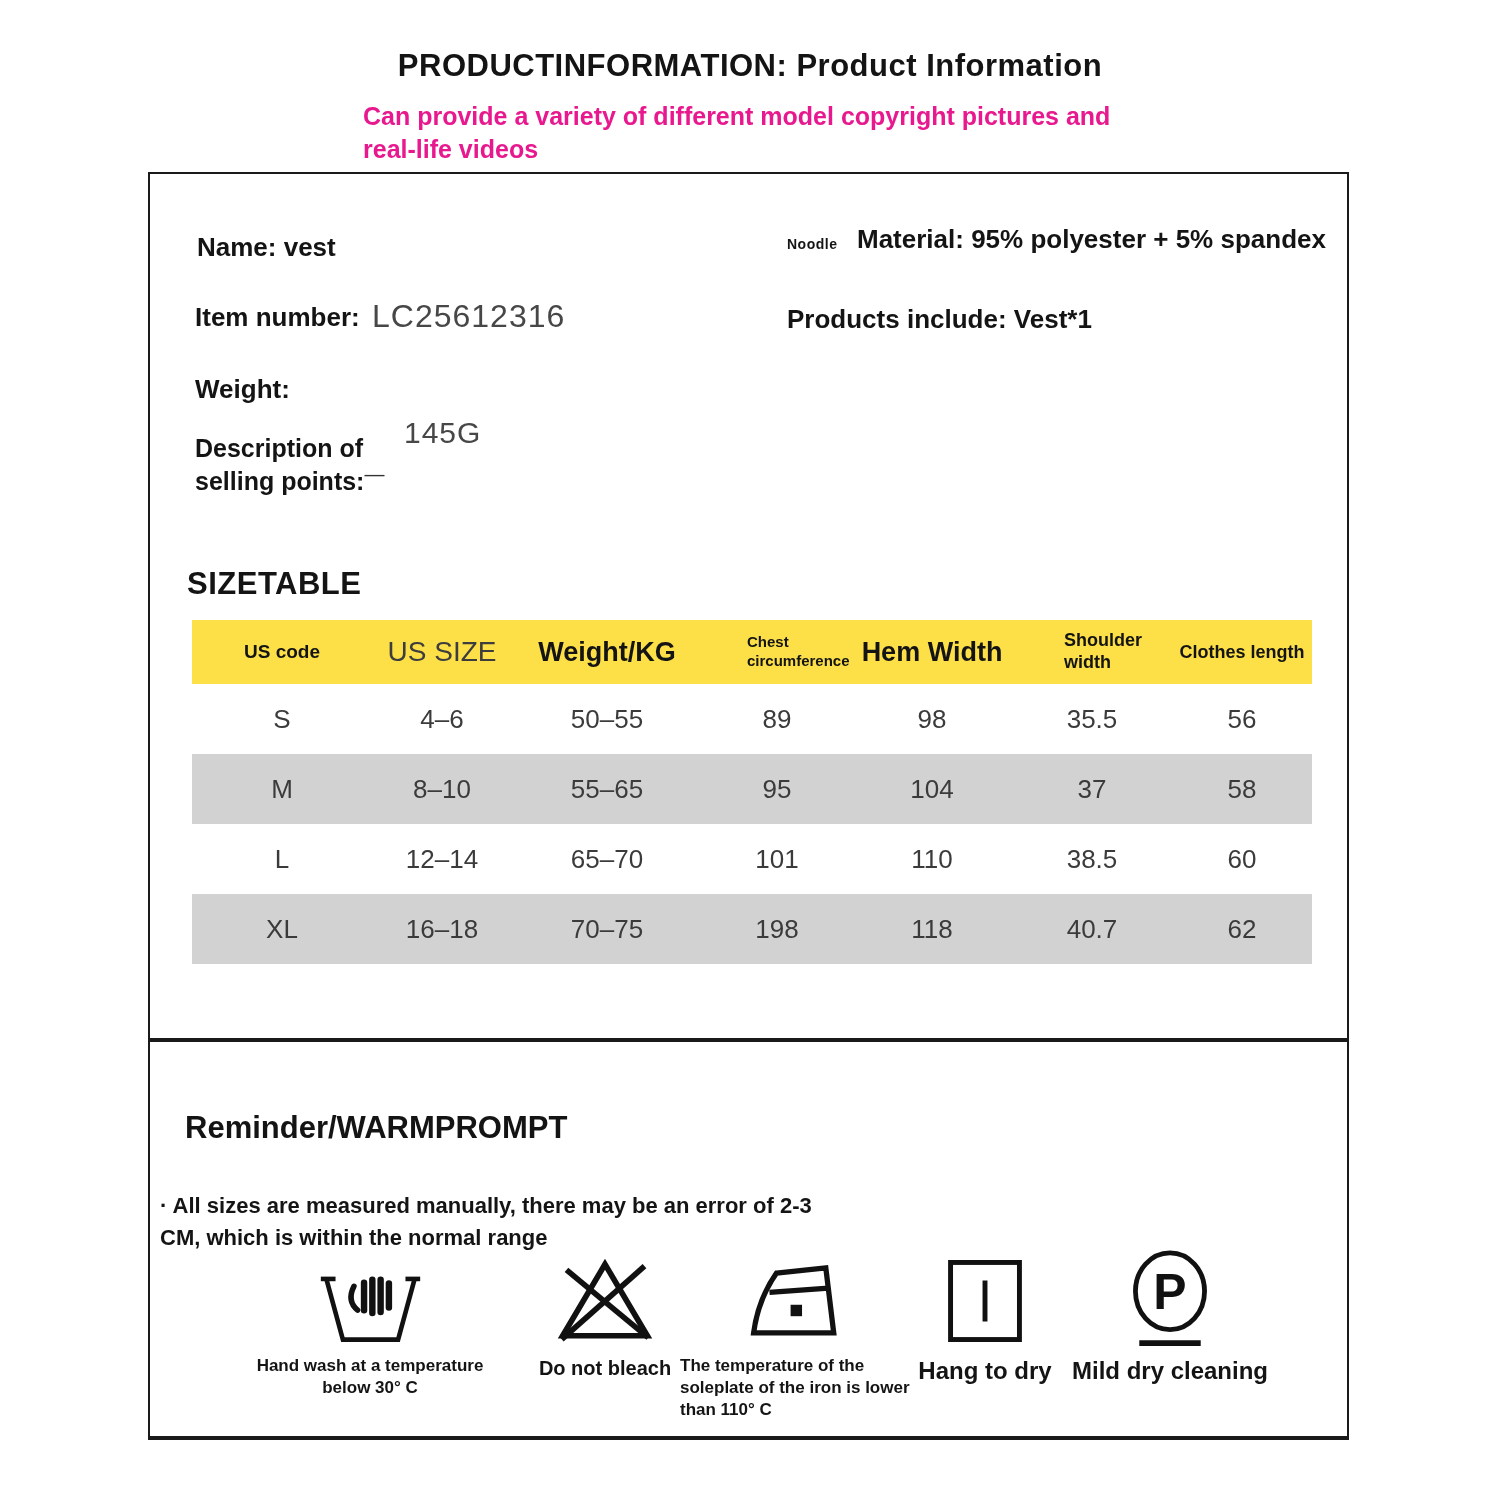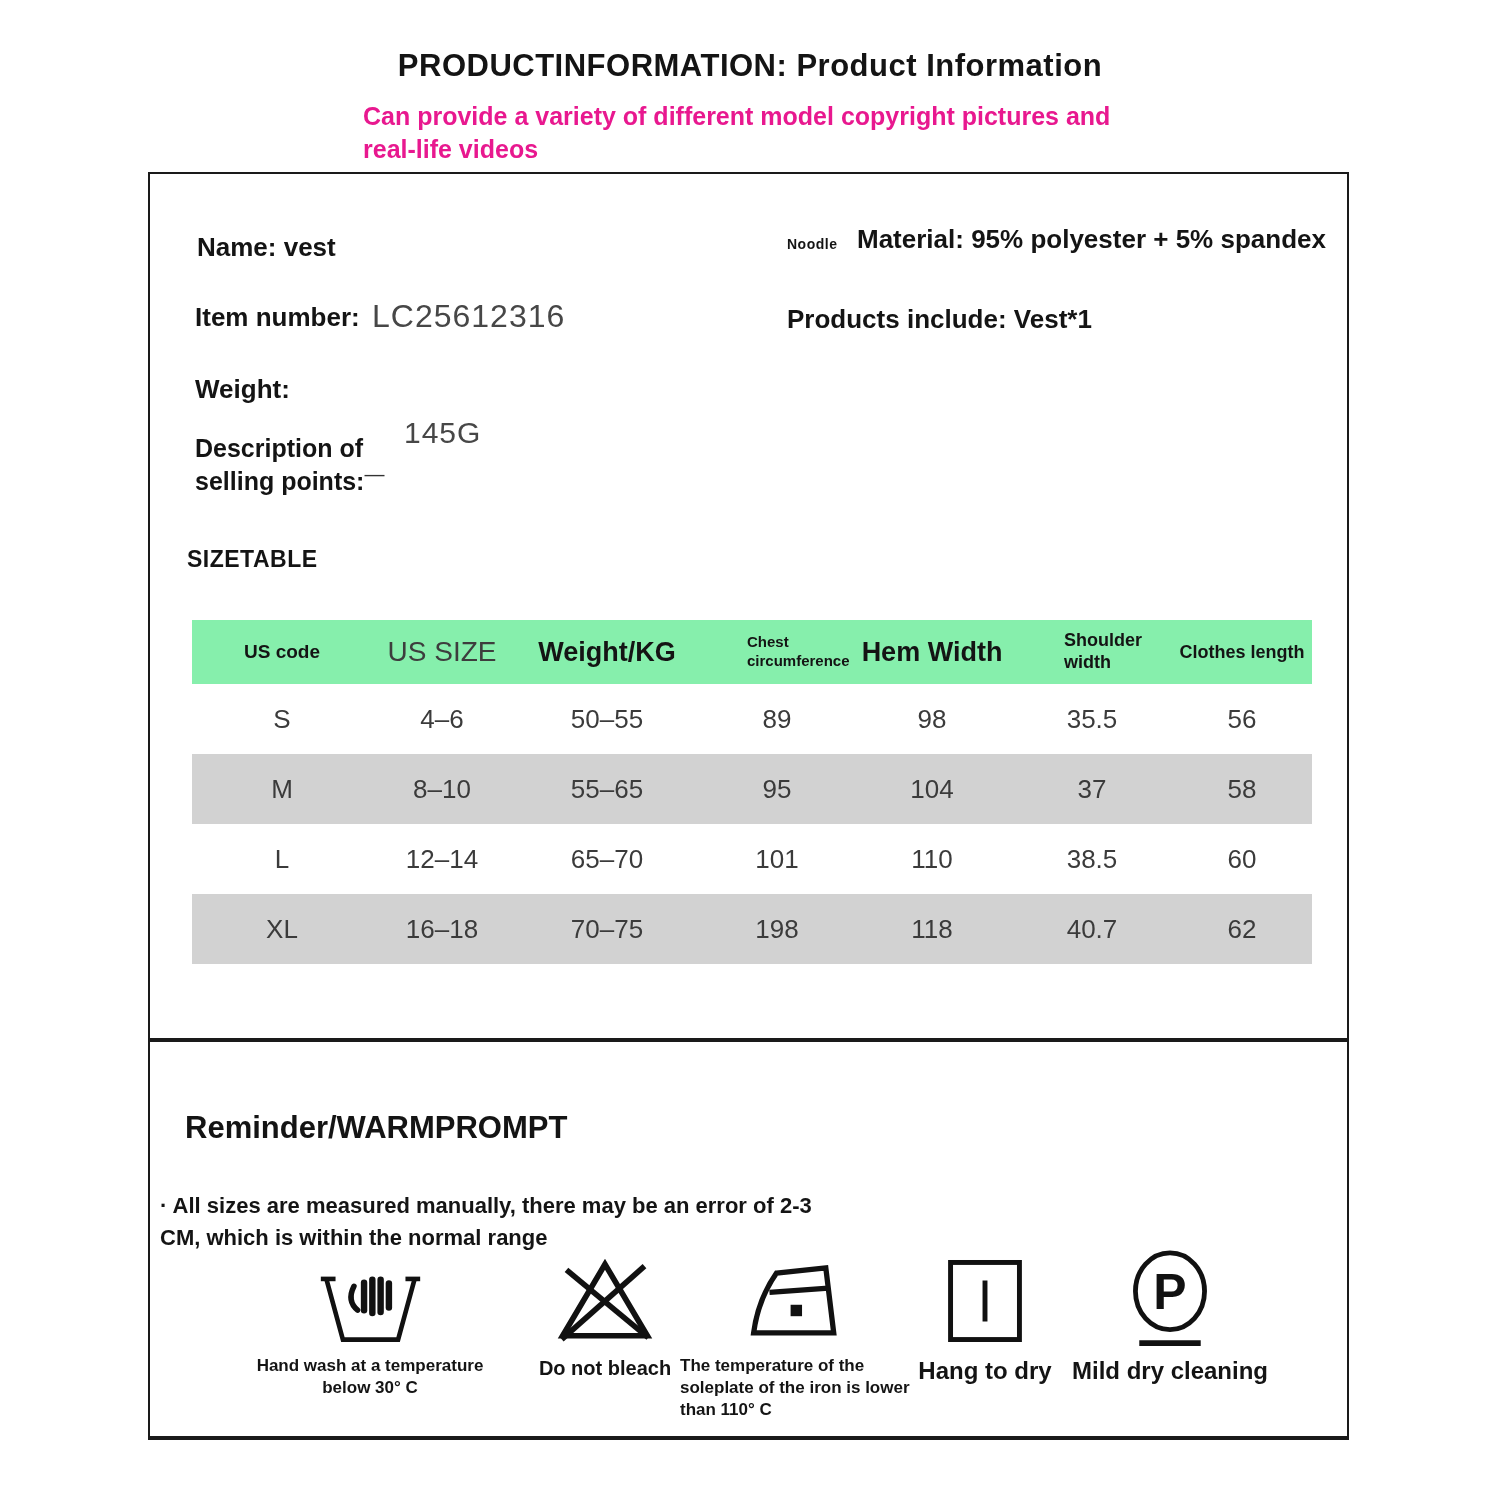--- a/index.html
+++ b/index.html
@@ -17,25 +17,25 @@
   .box2 { top:1040px; height:400px; border-bottom-width:4px; }
 
   .lbl  { position:absolute; font-weight:700; font-size:26px; }
   .val  { position:absolute; font-weight:400; color:#474747; }
   .noodle { position:absolute; font-weight:700; font-size:14px; letter-spacing:.5px; }
 
   .desc-label { position:absolute; left:45px; top:258px; width:210px;
                 font-weight:700; font-size:25px; line-height:1.3; }
   .desc-dash { font-size:20px; font-weight:400; position:relative; top:-9px; color:#333; }
 
-  .sizetable-heading { position:absolute; left:37px; top:372px; font-size:23px; font-weight:700; letter-spacing:.5px; }
+  .sizetable-heading { position:absolute; left:37px; top:392px; font-size:31px; font-weight:700; letter-spacing:.5px; }
 
   .stable { position:absolute; left:42px; top:446px; width:1120px; }
   .trow { display:flex; width:1120px; align-items:center; }
-  .thead { height:64px; background:#86efac; }
+  .thead { height:64px; background:#fde047; }
   .tbody-row { height:70px; }
   .row-shaded { background:#d2d2d2; }
   .tcell { text-align:center; }
   .c0{width:180px;} .c1{width:140px;} .c2{width:190px;} .c3{width:150px;}
   .c4{width:160px;} .c5{width:160px;} .c6{width:140px;}
   .h-us-code { font-size:19px; font-weight:700; }
   .h-us-size { font-size:28px; font-weight:400; color:#3d3d3d; }
   .h-weight  { font-size:27px; font-weight:700; }
   .h-chest   { font-size:15px; font-weight:700; text-align:left; padding-left:45px; line-height:1.25; }
   .h-hem     { font-size:27px; font-weight:700; }

